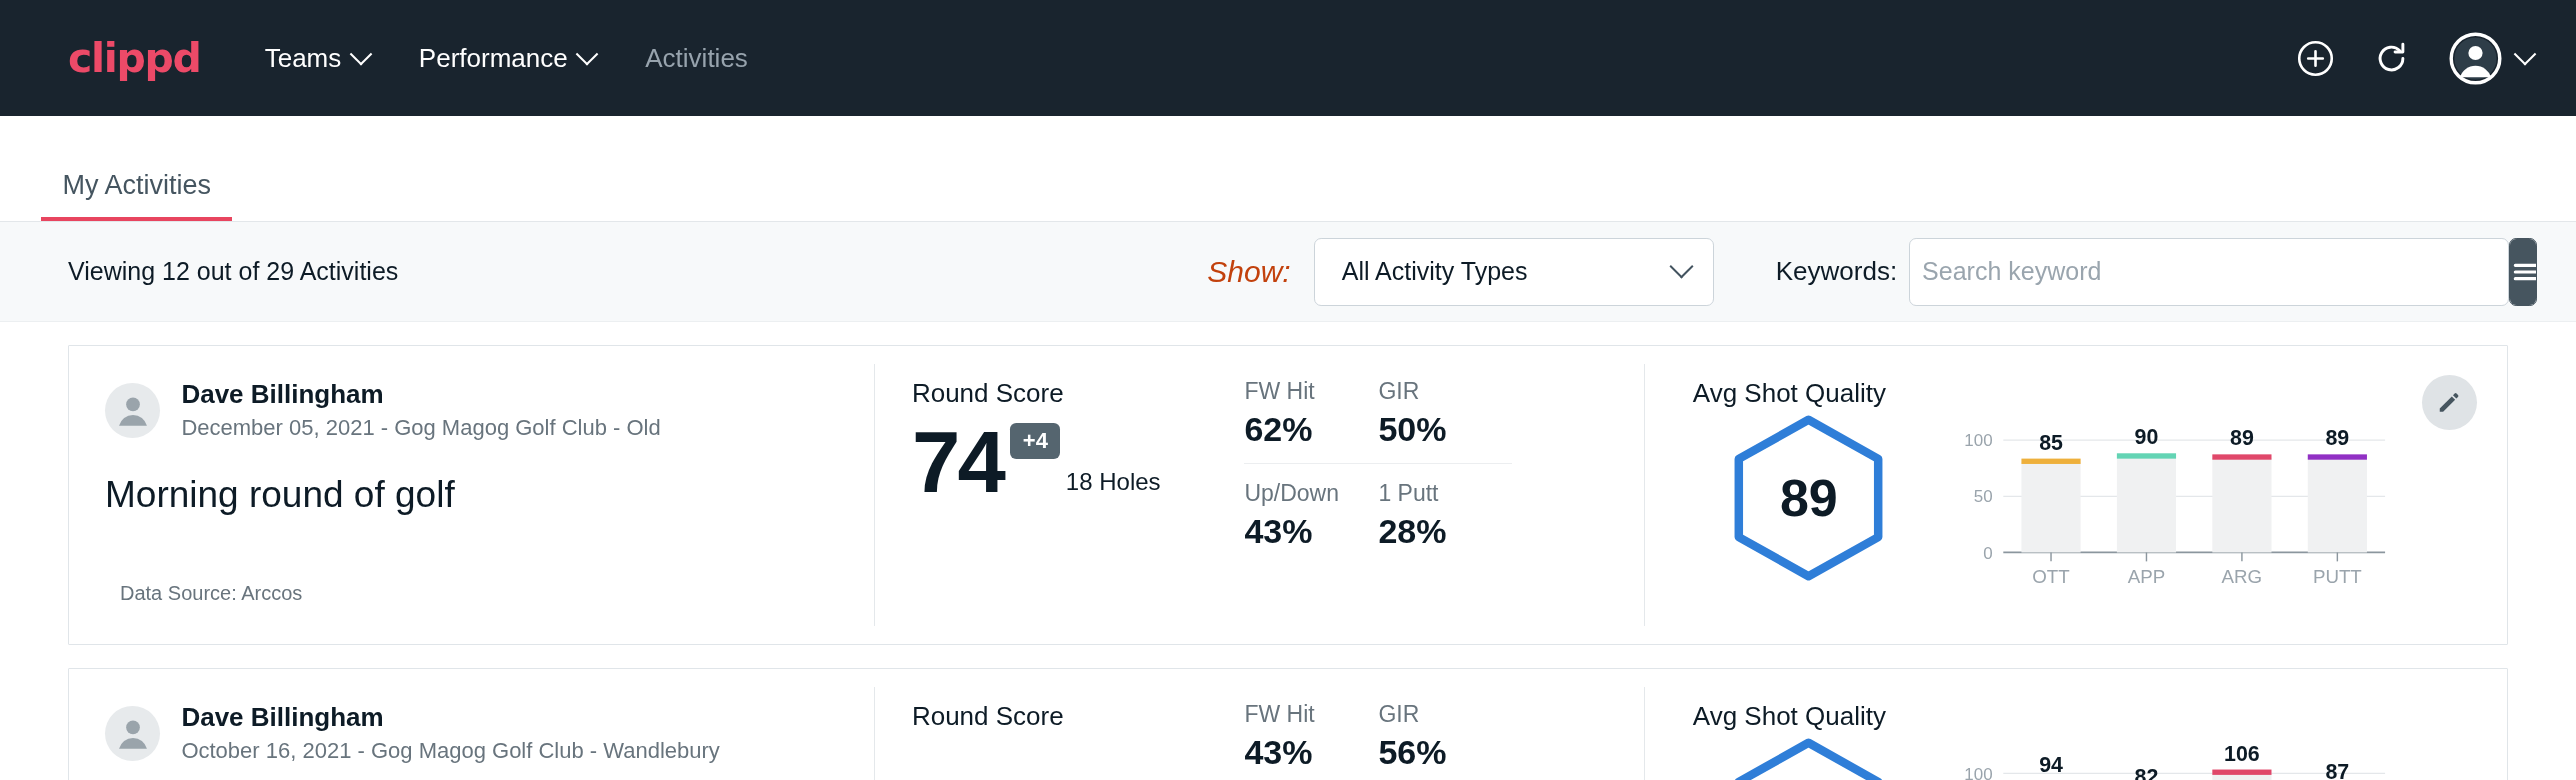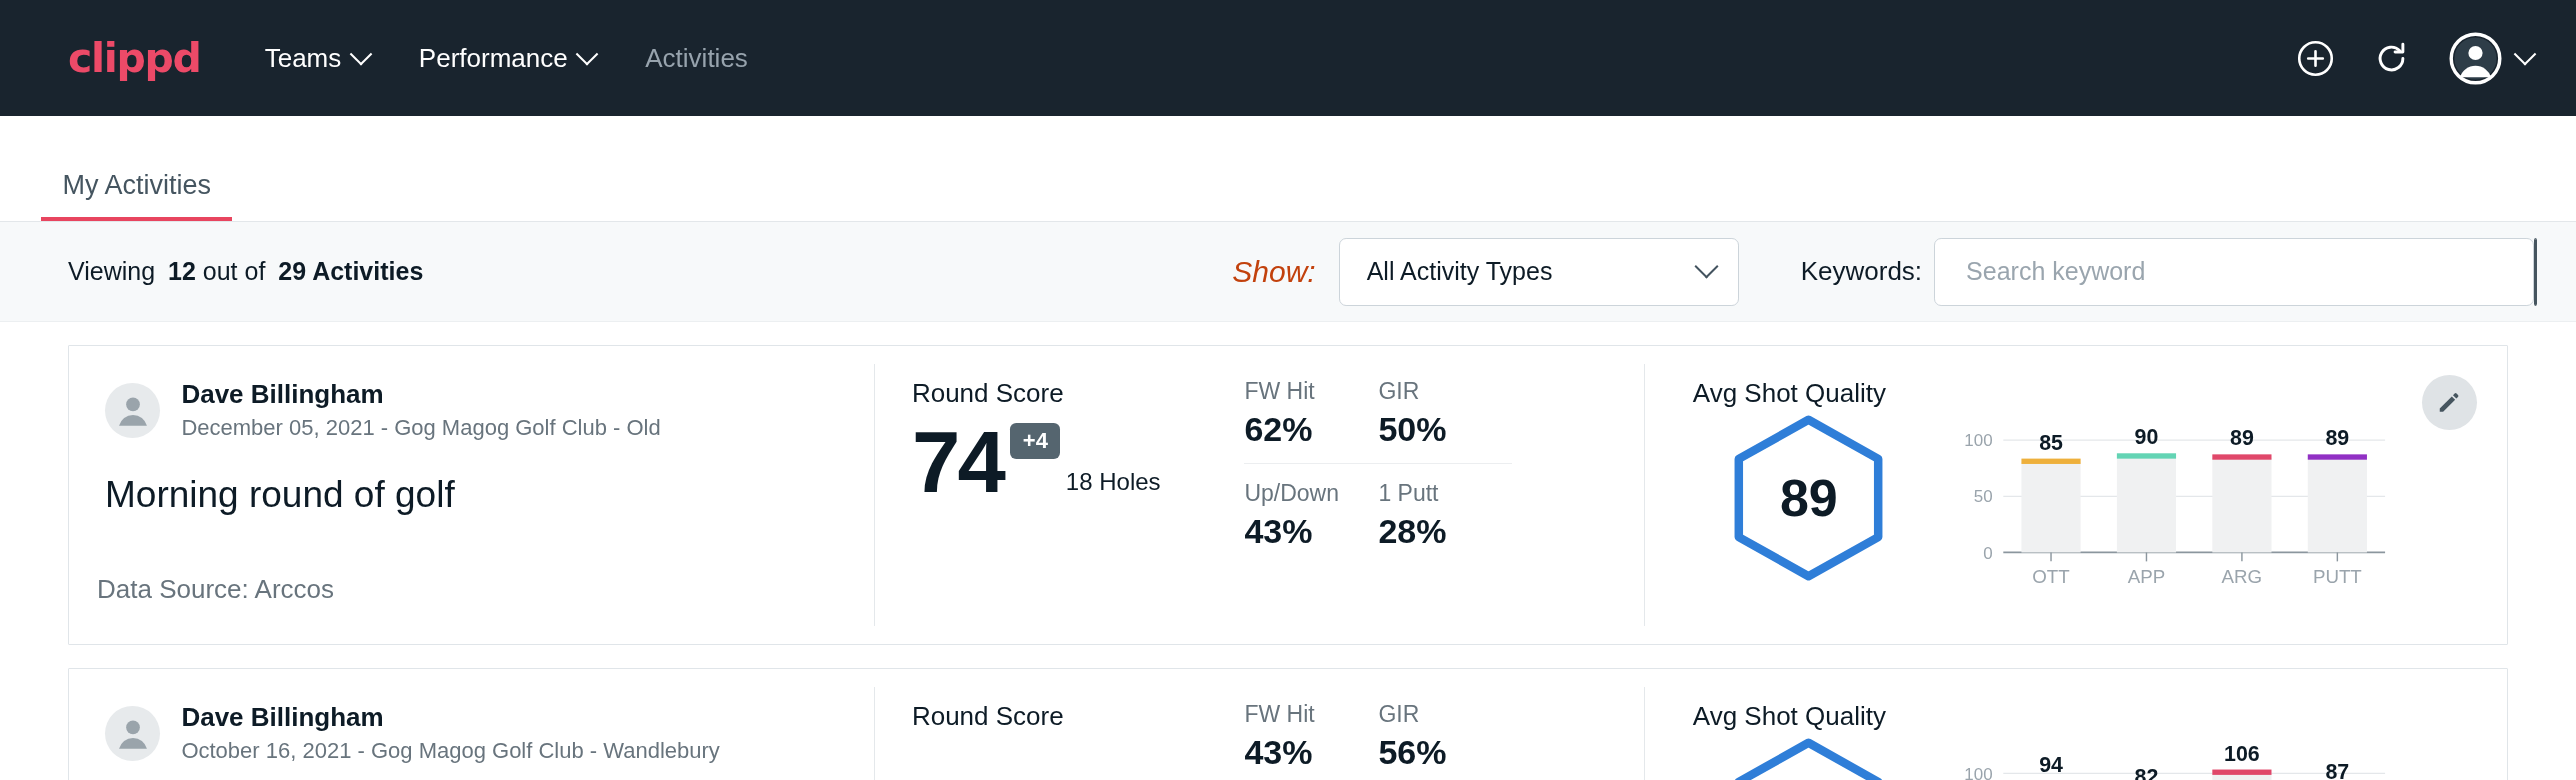--- a/index.html
+++ b/index.html
@@ -72,21 +72,21 @@
   
   .filterbar {
     height: 100px;
     background: #f7f9fa;
     display: flex;
     align-items: center;
     padding: 0 39px 0 68px;
     border-bottom: 0.9px solid #eceff1;
   }
   .viewing { font-size: 25px; color: #0d1b26; white-space: nowrap; }
-  .viewing b { font-weight: 700; margin-left: 6px; }
+  .viewing b { font-weight: 400; }
 
   .show-group {
     display: flex; align-items: center; gap: 23px;
     margin-left: 809px;
   }
   .show-label { font-size: 30px; color: #c2410c; font-style: italic; }
   .select {
     width: 400px; height: 68px;
     background: #ffffff;
     border: 0.9px solid #ccd4da;
@@ -105,21 +105,21 @@
     transform: rotate(45deg) translate(-3.6px,-3.6px);
   }
 
   .kw-group { display: flex; align-items: center; gap: 12px; margin-left: 62px; }
   .kw-label { font-size: 26px; color: #0d1b26; white-space: nowrap; }
   .kw-input {
     width: 600px; height: 68px;
     background: #ffffff;
     border: 0.9px solid #ccd4da;
     border-radius: 7.1px;
-    padding: 0 31px;
+    padding: 0 12px;
     font-size: 25px;
     color: #0d1b26;
     font-family: "Liberation Sans", sans-serif;
   }
   .kw-input::placeholder { color: #9aa5ae; }
 
   .viewtoggle {
     margin-left: auto;
     display: flex;
     border: 0.9px solid #46555f;
@@ -154,21 +154,21 @@
   .person { display: flex; align-items: center; gap: 21.4px; }
   .av {
     width: 55px; height: 55px; border-radius: 50%;
     background: #e7eaec;
     display: flex; align-items: center; justify-content: center;
     flex: 0 0 auto;
   }
   .pname { font-size: 26px; font-weight: 700; color: #0d1b26; line-height: 1.25; }
   .pmeta { font-size: 22px; color: #68747d; line-height: 1.3; margin-top: 3.6px; }
   .title { font-size: 37px; color: #0d1b26; margin-top: 30px; line-height: 1.2; }
-  .dsrc { font-size: 26px; color: #68747d; position: absolute; bottom: 39px; left: 28px; }
+  .dsrc { font-size: 20px; color: #68747d; position: absolute; bottom: 39px; left: 51px; }
 
   .vdiv { width: 0.9px; background: #e4e8eb; margin: 18px 0; }
 
   .col-score { width: 357px; padding: 32px 0 0 37px; }
   .sec-label { font-size: 26px; color: #0d1b26; }
   .scorerow { display: flex; align-items: flex-end; margin-top: 12.5px; }
   .bigscore {
     font-size: 87px; font-weight: 700; color: #0d1b26;
     line-height: 0.92; letter-spacing: -2.7px;
   }

